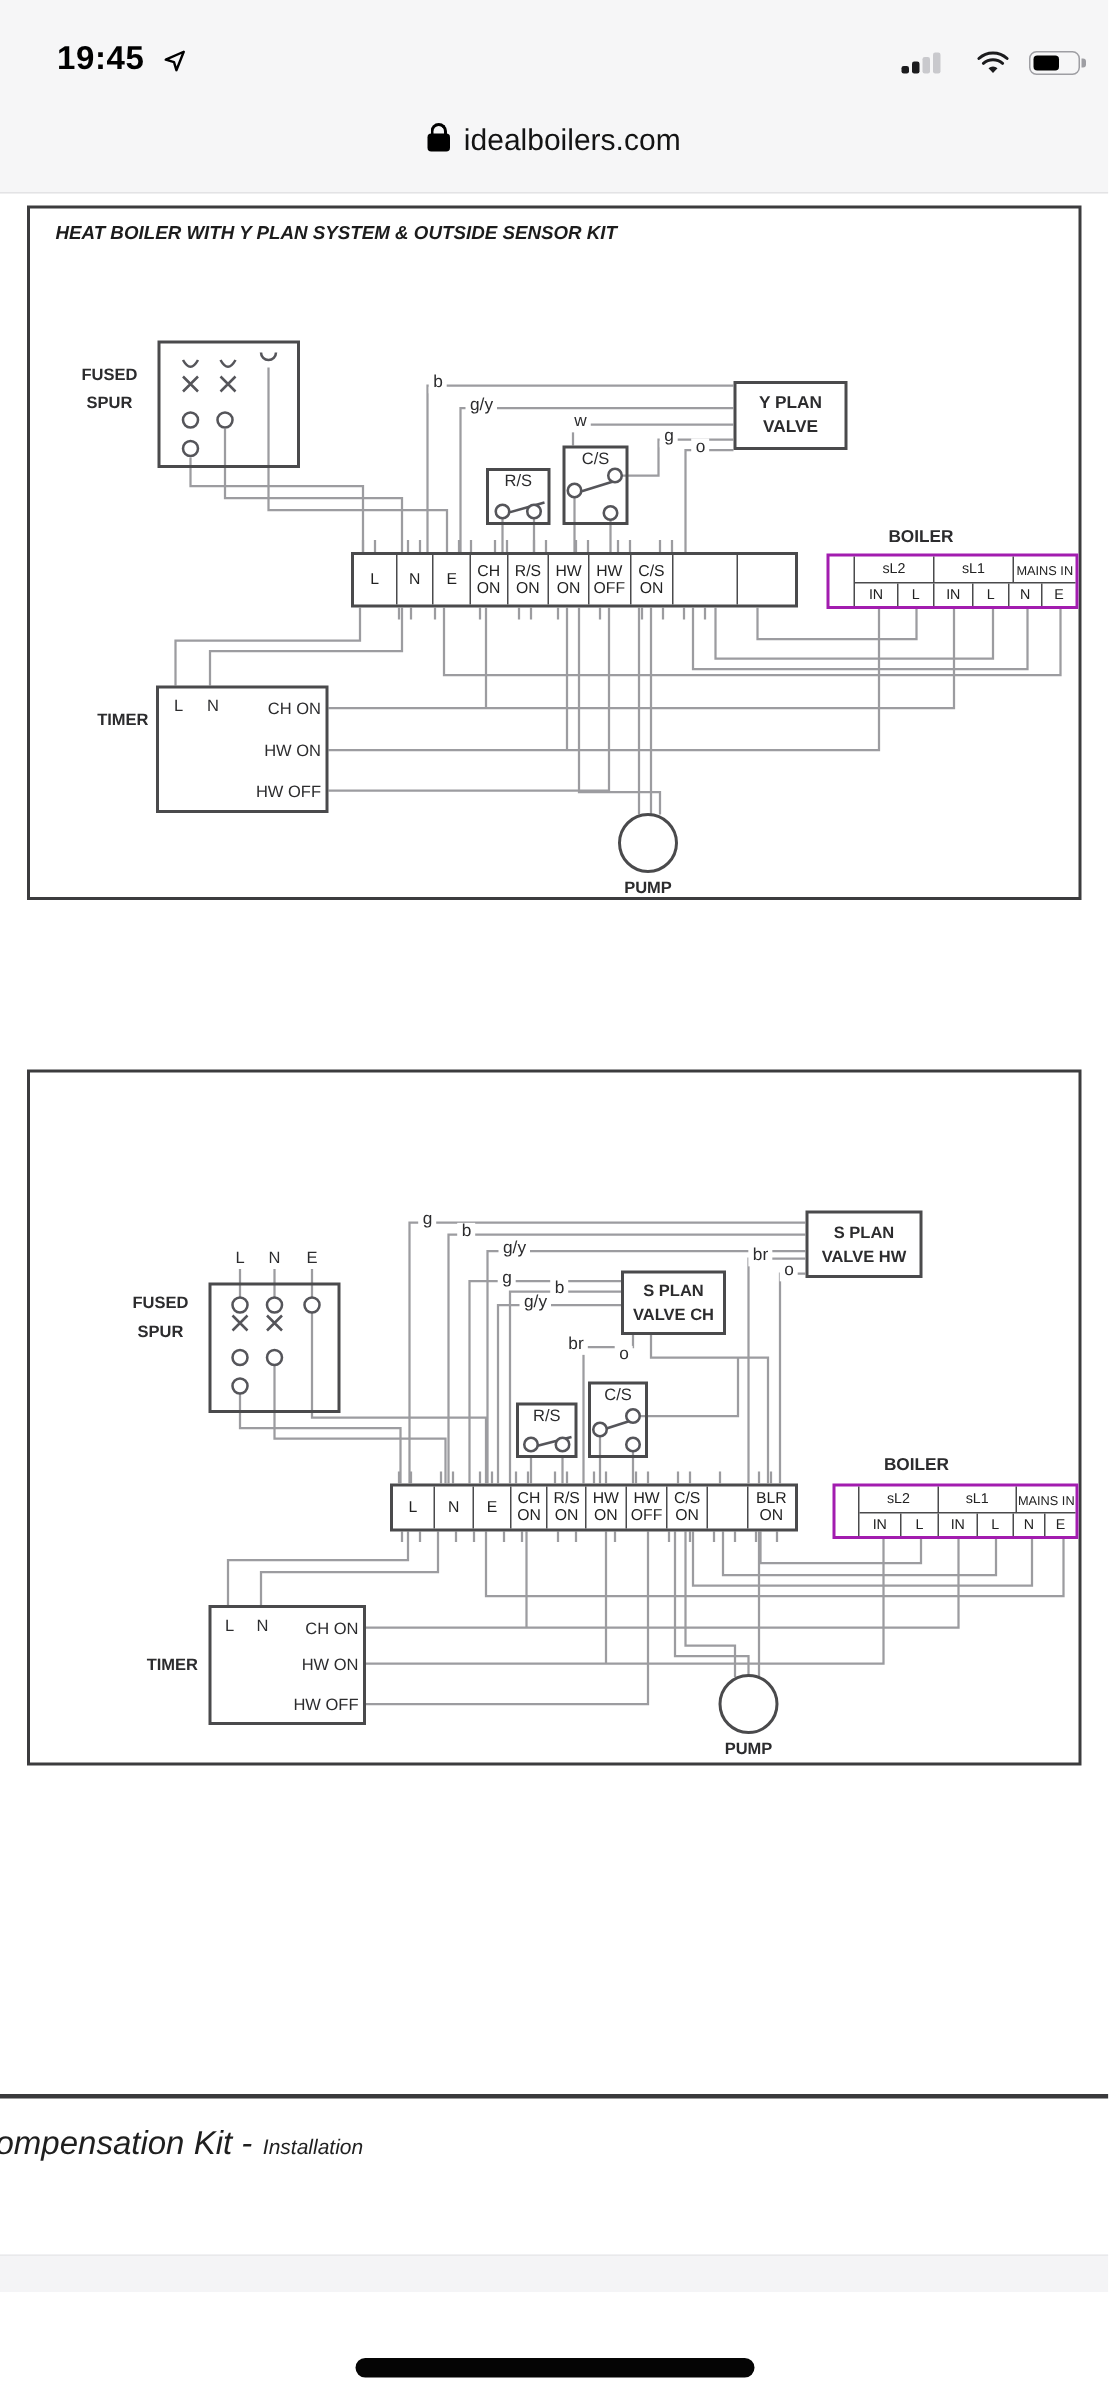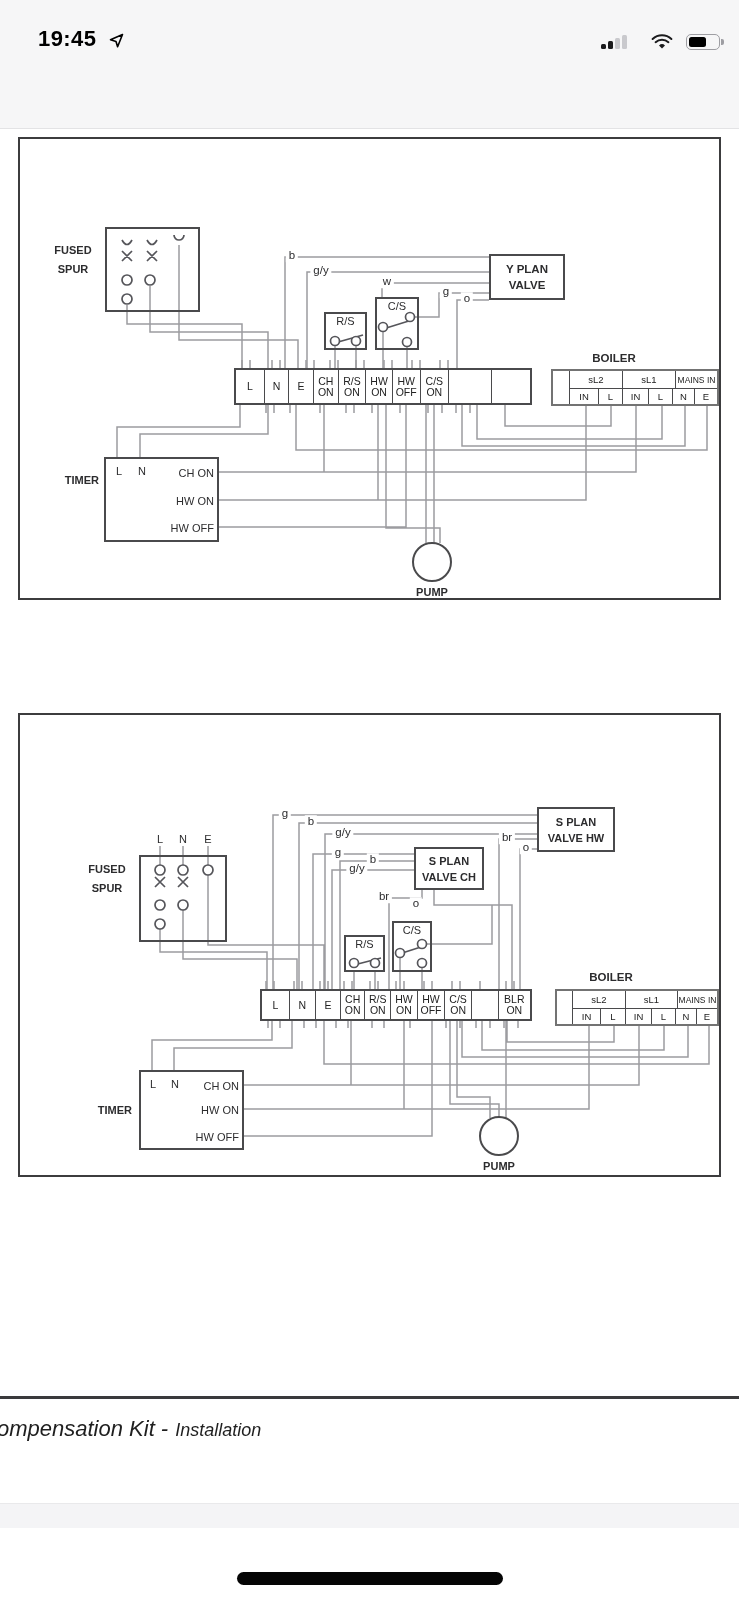--- a/index.html
+++ b/index.html
@@ -30,36 +30,36 @@
   .dbox{position:absolute;border:2px solid #4a4a4c;box-sizing:border-box;background:transparent;}
   .valvebox{display:flex;align-items:center;justify-content:center;text-align:center;font-size:11.5px;font-weight:700;color:#2c2c2e;line-height:16px;background:#fff;}
   .dlabel{position:absolute;font-size:11px;font-weight:700;color:#2c2c2e;line-height:12px;}
   .two-line-right{text-align:center;line-height:19px;}
   .wlbl{position:absolute;transform:translate(-50%,-52%);background:#fff;padding:0 3px;font-size:11.5px;color:#2c2c2e;line-height:13px;z-index:3;}
   .preline{white-space:pre-line;}
   .statlbl{position:absolute;font-size:11px;color:#2c2c2e;text-align:center;}
   .strip{position:absolute;display:flex;border:2px solid #4a4a4c;box-sizing:border-box;background:#fff;z-index:2;}
   .strip .cell{border-left:1.5px solid #4a4a4c;display:flex;align-items:center;justify-content:center;text-align:center;font-size:10.5px;line-height:11px;color:#222;box-sizing:border-box;height:100%;}
   .strip .cell:first-child{border-left:none;}
-  .boiler{position:absolute;display:flex;border:2px solid #737373;box-sizing:border-box;background:#fff;z-index:2;}
+  .boiler{position:absolute;display:flex;border:2px solid #a21caf;box-sizing:border-box;background:#fff;z-index:2;}
   .b-empty{box-sizing:border-box;border-right:1.5px solid #4a4a4c;}
   .b-main{display:flex;flex-direction:column;flex:1;}
   .b-row{display:flex;box-sizing:border-box;}
   .b-top{height:18px;border-bottom:1.5px solid #4a4a4c;}
   .b-bot{flex:1;}
   .b-row div{display:flex;align-items:center;justify-content:center;font-size:9.5px;color:#222;box-sizing:border-box;border-left:1.5px solid #4a4a4c;}
   .b-row div:first-child{border-left:none;}
   .timer-term{position:absolute;font-size:11px;color:#2c2c2e;}
   .timer-out{position:absolute;right:3px;text-align:right;font-size:11px;color:#2c2c2e;}
 
   
   .page-end-rule{position:absolute;left:0;top:1396px;width:739px;height:3px;background:#3a3a3c;}
   .doc-footer{position:absolute;left:-3px;top:1416px;color:#1f1f1f;font-style:italic;}
   .doc-footer .big{font-size:22px;}
-  .doc-footer .small{font-size:18px;margin-left:7px;}
+  .doc-footer .small{font-size:14px;margin-left:7px;}
   .toolbar-sliver{position:absolute;left:0;top:1503px;width:739px;height:25px;background:#f4f4f6;border-top:1px solid #e9e9eb;box-sizing:border-box;}
   .home{position:absolute;left:237px;top:1572px;width:266px;height:13px;border-radius:7px;background:#050505;}
 </style>
 </head>
 <body>
 
 <div class="screen">
 
   <div class="topbar">
     <div class="time">19:45</div>
@@ -73,23 +73,27 @@
       <span style="height:14px;background:#c9c9cd"></span>
     </div>
     <svg class="wifi" width="24" height="18" viewBox="0 0 24 18">
       <path d="M12 15.6 L9.0 12.5 a4.4 4.4 0 0 1 6.0 0 Z" fill="#1b1b1d"></path>
       <path d="M5.6 9.2 a9.6 9.6 0 0 1 12.8 0" fill="none" stroke="#1b1b1d" stroke-width="2" stroke-linecap="round"></path>
       <path d="M2.6 6.0 a13.8 13.8 0 0 1 18.8 0" fill="none" stroke="#1b1b1d" stroke-width="2" stroke-linecap="round"></path>
     </svg>
     <div class="batt">
         <div class="fill"></div>
       </div>
+    <div class="urlrow">
+      <span class="lock"></span><span>idealboilers.com</span>
+    </div>
   </div>
 
   <div class="panel panel-y">
+    <div class="ptitle">HEAT BOILER WITH Y PLAN SYSTEM &amp; OUTSIDE SENSOR KIT</div>
 
     <svg class="wires" width="698" height="458" viewBox="0 0 698 458">
       <g stroke="#9c9ca0" stroke-width="1.5" fill="none">
         <path d="M107 166 V185 H222 V229 M130 147 V193 H248 V229 M159 106 V201 H278 V229
                  M265 229 V118 H469 M287 229 V133 H469 M362 158 V144 H469
                  M394 178 H419 V154 H469 M437 229 V161 H469
                  M315 207 V229 M336 207 V229 M363 193 V229 M387 208 V229
                  M220 266 V288 H97 V318 M248 266 V295 H120 V318
                  M199 333 H616 V267 M304 266 V333
                  M199 361 H566 V267 M358 266 V361

